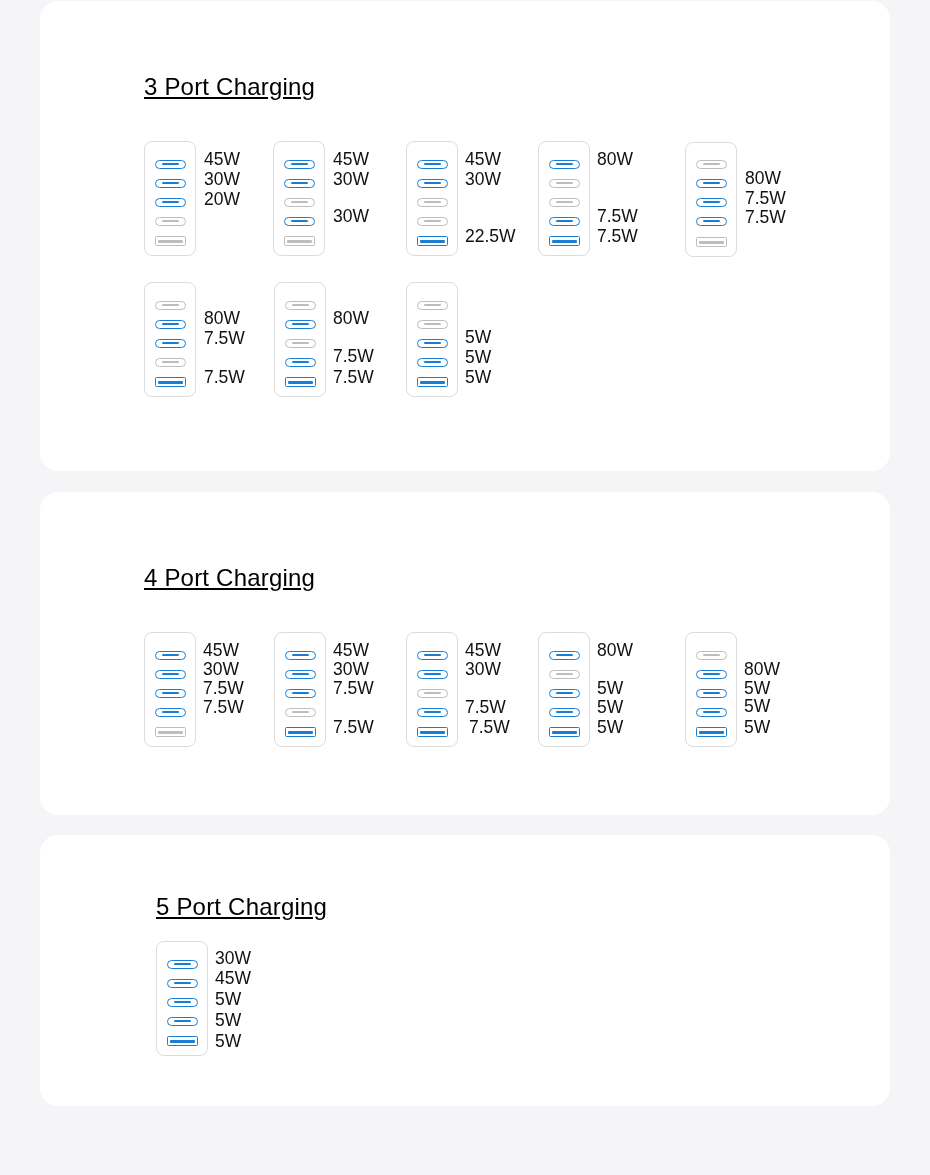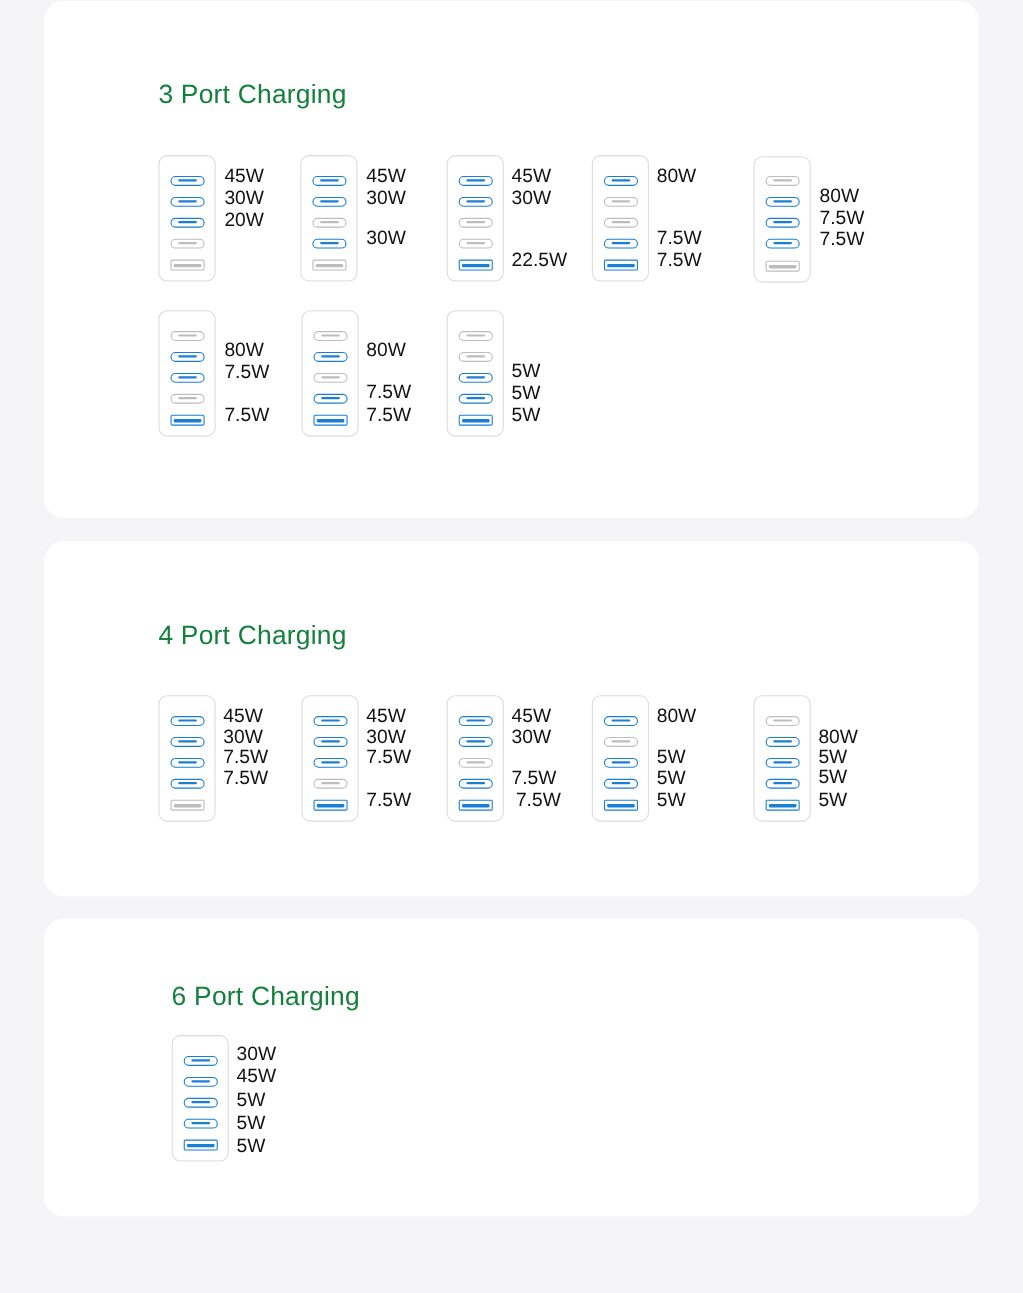--- a/index.html
+++ b/index.html
@@ -1,19 +1,19 @@
 <!DOCTYPE html>
 <html><head>
 <meta charset="utf-8">
 <style>
   html, body { margin:0; padding:0; }
   body { width:930px; height:1175px; background:#f5f4f7; position:relative; overflow:hidden;
          font-family:"Liberation Sans", "DejaVu Sans", sans-serif; color:#111; }
   .card { position:absolute; left:40px; width:850px; background:#fff; border-radius:18px; }
-  .title { position:absolute; font-size:24px; font-weight:500; letter-spacing:0.2px; color:#15803d; }
+  .title { position:absolute; font-size:24px; font-weight:500; letter-spacing:0.2px; color:#000000;text-decoration:underline; }
   .charger { position:absolute; width:52px; border:1px solid #dcdcdc; border-radius:8px; background:#fff; box-sizing:border-box; }
   .port { position:absolute; left:10px; width:31px; height:9px; border-radius:5px; box-sizing:border-box; border:1.4px solid; }
   .port::after { content:""; position:absolute; left:6px; right:6px; top:2.2px; height:2px; border-radius:1px; }
   .port.on { border-color:#1a7fd4; }
   .port.on::after { background:#1a7fd4; }
   .port.off { border-color:#bdbdbd; }
   .port.off::after { background:#bdbdbd; }
   .port.usba { height:10px; border-radius:1.5px; }
   .port.usba::after { left:2px; right:2px; top:3px; height:3px; }
   .label { position:absolute; font-size:17.5px; line-height:18px; color:#111; white-space:nowrap; }
@@ -23,21 +23,21 @@
 
 <div class="card" style="top:1px;height:470px;">
   <div class="title" style="left:104px;top:72px;">3 Port Charging</div>
 </div>
 
 <div class="card" style="top:492px;height:323px;">
   <div class="title" style="left:104px;top:72px;">4 Port Charging</div>
 </div>
 
 <div class="card" style="top:835px;height:271px;">
-  <div class="title" style="left:116px;top:58px;">6 Port Charging</div>
+  <div class="title" style="left:116px;top:58px;">5 Port Charging</div>
 </div>
 
 <div id="chargers">
     <div class="charger" style="left: 144px; top: 141px; height: 115px;">
       <div class="port on" style="top: 18px;"></div>
       <div class="port on" style="top: 37px;"></div>
       <div class="port on" style="top: 56px;"></div>
       <div class="port off" style="top: 75px;"></div>
       <div class="port off usba" style="top: 94px;"></div>
     </div>

